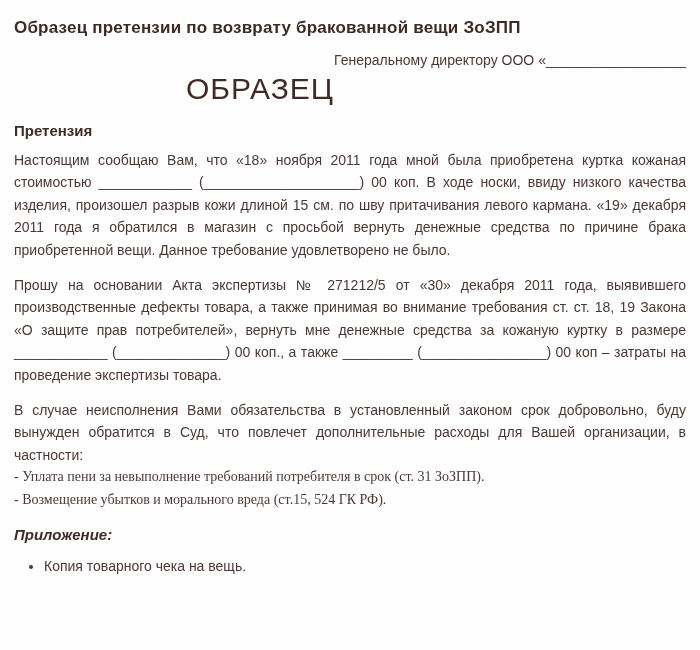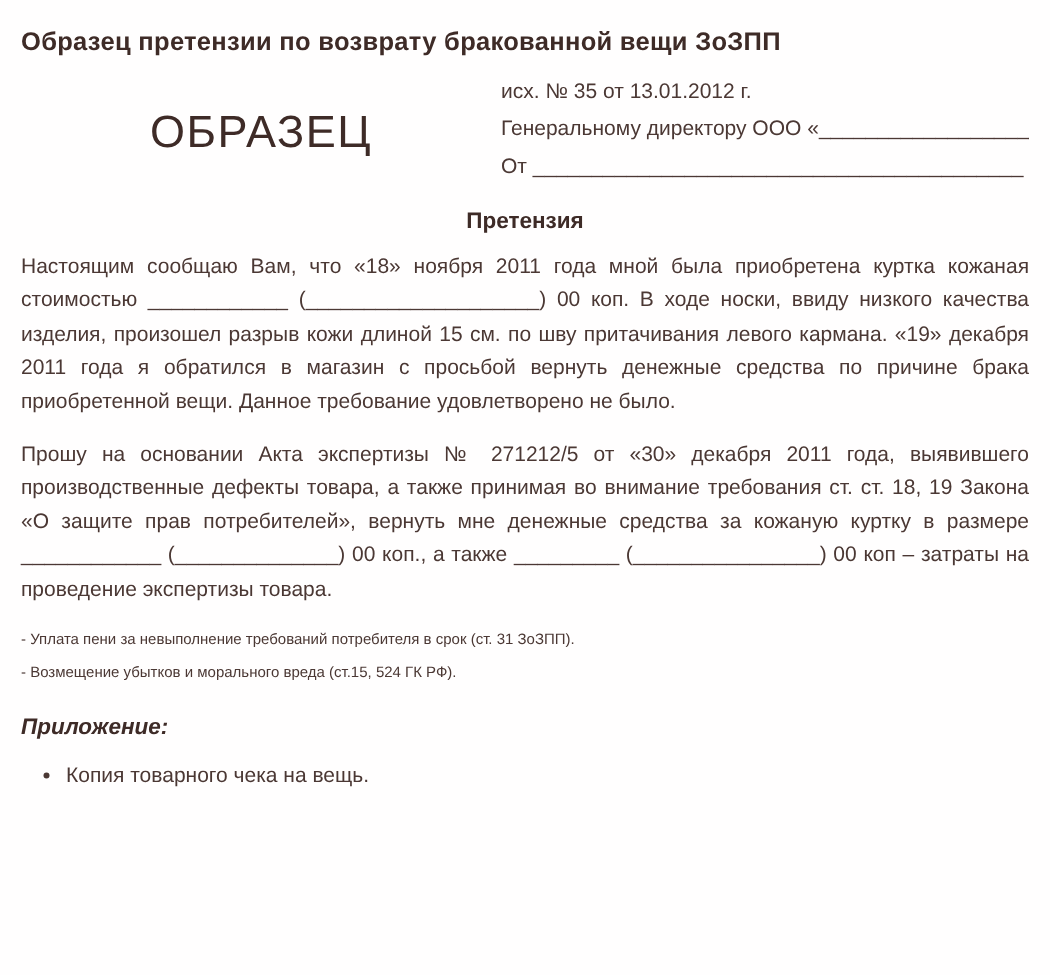--- a/index.html
+++ b/index.html
@@ -24,57 +24,57 @@
     color: #3e2b27;
     margin: 8px 0 0 0;
     letter-spacing: 0.2px;
   }
   .header-row {
     display: flex;
     margin-top: 10px;
   }
   .watermark {
     flex: 0 0 320px;
-    text-align: center;
+    text-align: right;
     font-size: 30px;
     letter-spacing: 1px;
     color: #3e2b27;
     padding-top: 24px;
   }
   .header-right {
     flex: 1;
     font-size: 14px;
     line-height: 25px;
     color: #4b3834;
     white-space: nowrap;
     overflow: hidden;
   }
   .doc-heading {
-    text-align: center;
     font-size: 15px;
     font-weight: bold;
     color: #3e2b27;
     margin: 16px 0 10px 0;
   }
   .para {
     font-size: 14px;
     line-height: 22.4px;
     text-align: justify;
     margin: 0 0 13px 0;
   }
   .court-block { margin: 0 0 10px 0; }
   .court-intro {
     font-size: 14px;
     line-height: 22.4px;
     text-align: justify;
     margin: 0;
   }
   .consequence {
-    font-size: 10px;
+    font-size: 14px;
     line-height: 22.4px;
+    font-family: Liberation Serif, serif;
   }
   .attachments-heading {
     font-size: 15px;
     font-weight: bold;
     color: #3e2b27;
     margin: 15px 0 12px 0;
     font-style: italic;
   }
   .attachments-list {
     margin: 0 0 12px 0;
@@ -89,33 +89,32 @@
 </head>
 <body>
 
 <div class="page">
 
   <h1 class="doc-title">Образец претензии по возврату бракованной вещи ЗоЗПП</h1>
 
   <div class="header-row">
     <div class="watermark">ОБРАЗЕЦ</div>
     <div class="header-right">
-      <div>исх. № 35 от 13.01.2012 г.</div>
       <div>Генеральному директору ООО «____________________»</div>
-      <div>От __________________________________________</div>
     </div>
   </div>
 
   <h2 class="doc-heading">Претензия</h2>
 
   <p class="para">Настоящим сообщаю Вам, что «18» ноября 2011 года мной была приобретена куртка кожаная стоимостью ____________ (____________________) 00 коп. В ходе носки, ввиду низкого качества изделия, произошел разрыв кожи длиной 15 см. по шву притачивания левого кармана. «19» декабря 2011 года я обратился в магазин с просьбой вернуть денежные средства по причине брака приобретенной вещи. Данное требование удовлетворено не было.</p>
 
   <p class="para">Прошу на основании Акта экспертизы № 271212/5 от «30» декабря 2011 года, выявившего производственные дефекты товара, а также принимая во внимание требования ст. ст. 18, 19 Закона «О защите прав потребителей», вернуть мне денежные средства за кожаную куртку в размере ____________ (______________) 00 коп., а также _________ (________________) 00 коп – затраты на проведение экспертизы товара.</p>
 
   <div class="court-block">
+    <p class="court-intro">В случае неисполнения Вами обязательства в установленный законом срок добровольно, буду вынужден обратится в Суд, что повлечет дополнительные расходы для Вашей организации, в частности:</p>
     <div class="consequence">- Уплата пени за невыполнение требований потребителя в срок (ст. 31 ЗоЗПП).</div>
     <div class="consequence">- Возмещение убытков и морального вреда (ст.15, 524 ГК РФ).</div>
   </div>
 
   <h3 class="attachments-heading">Приложение:</h3>
 
   <ul class="attachments-list">
     <li>Копия товарного чека на вещь.</li>
 
   </ul>

